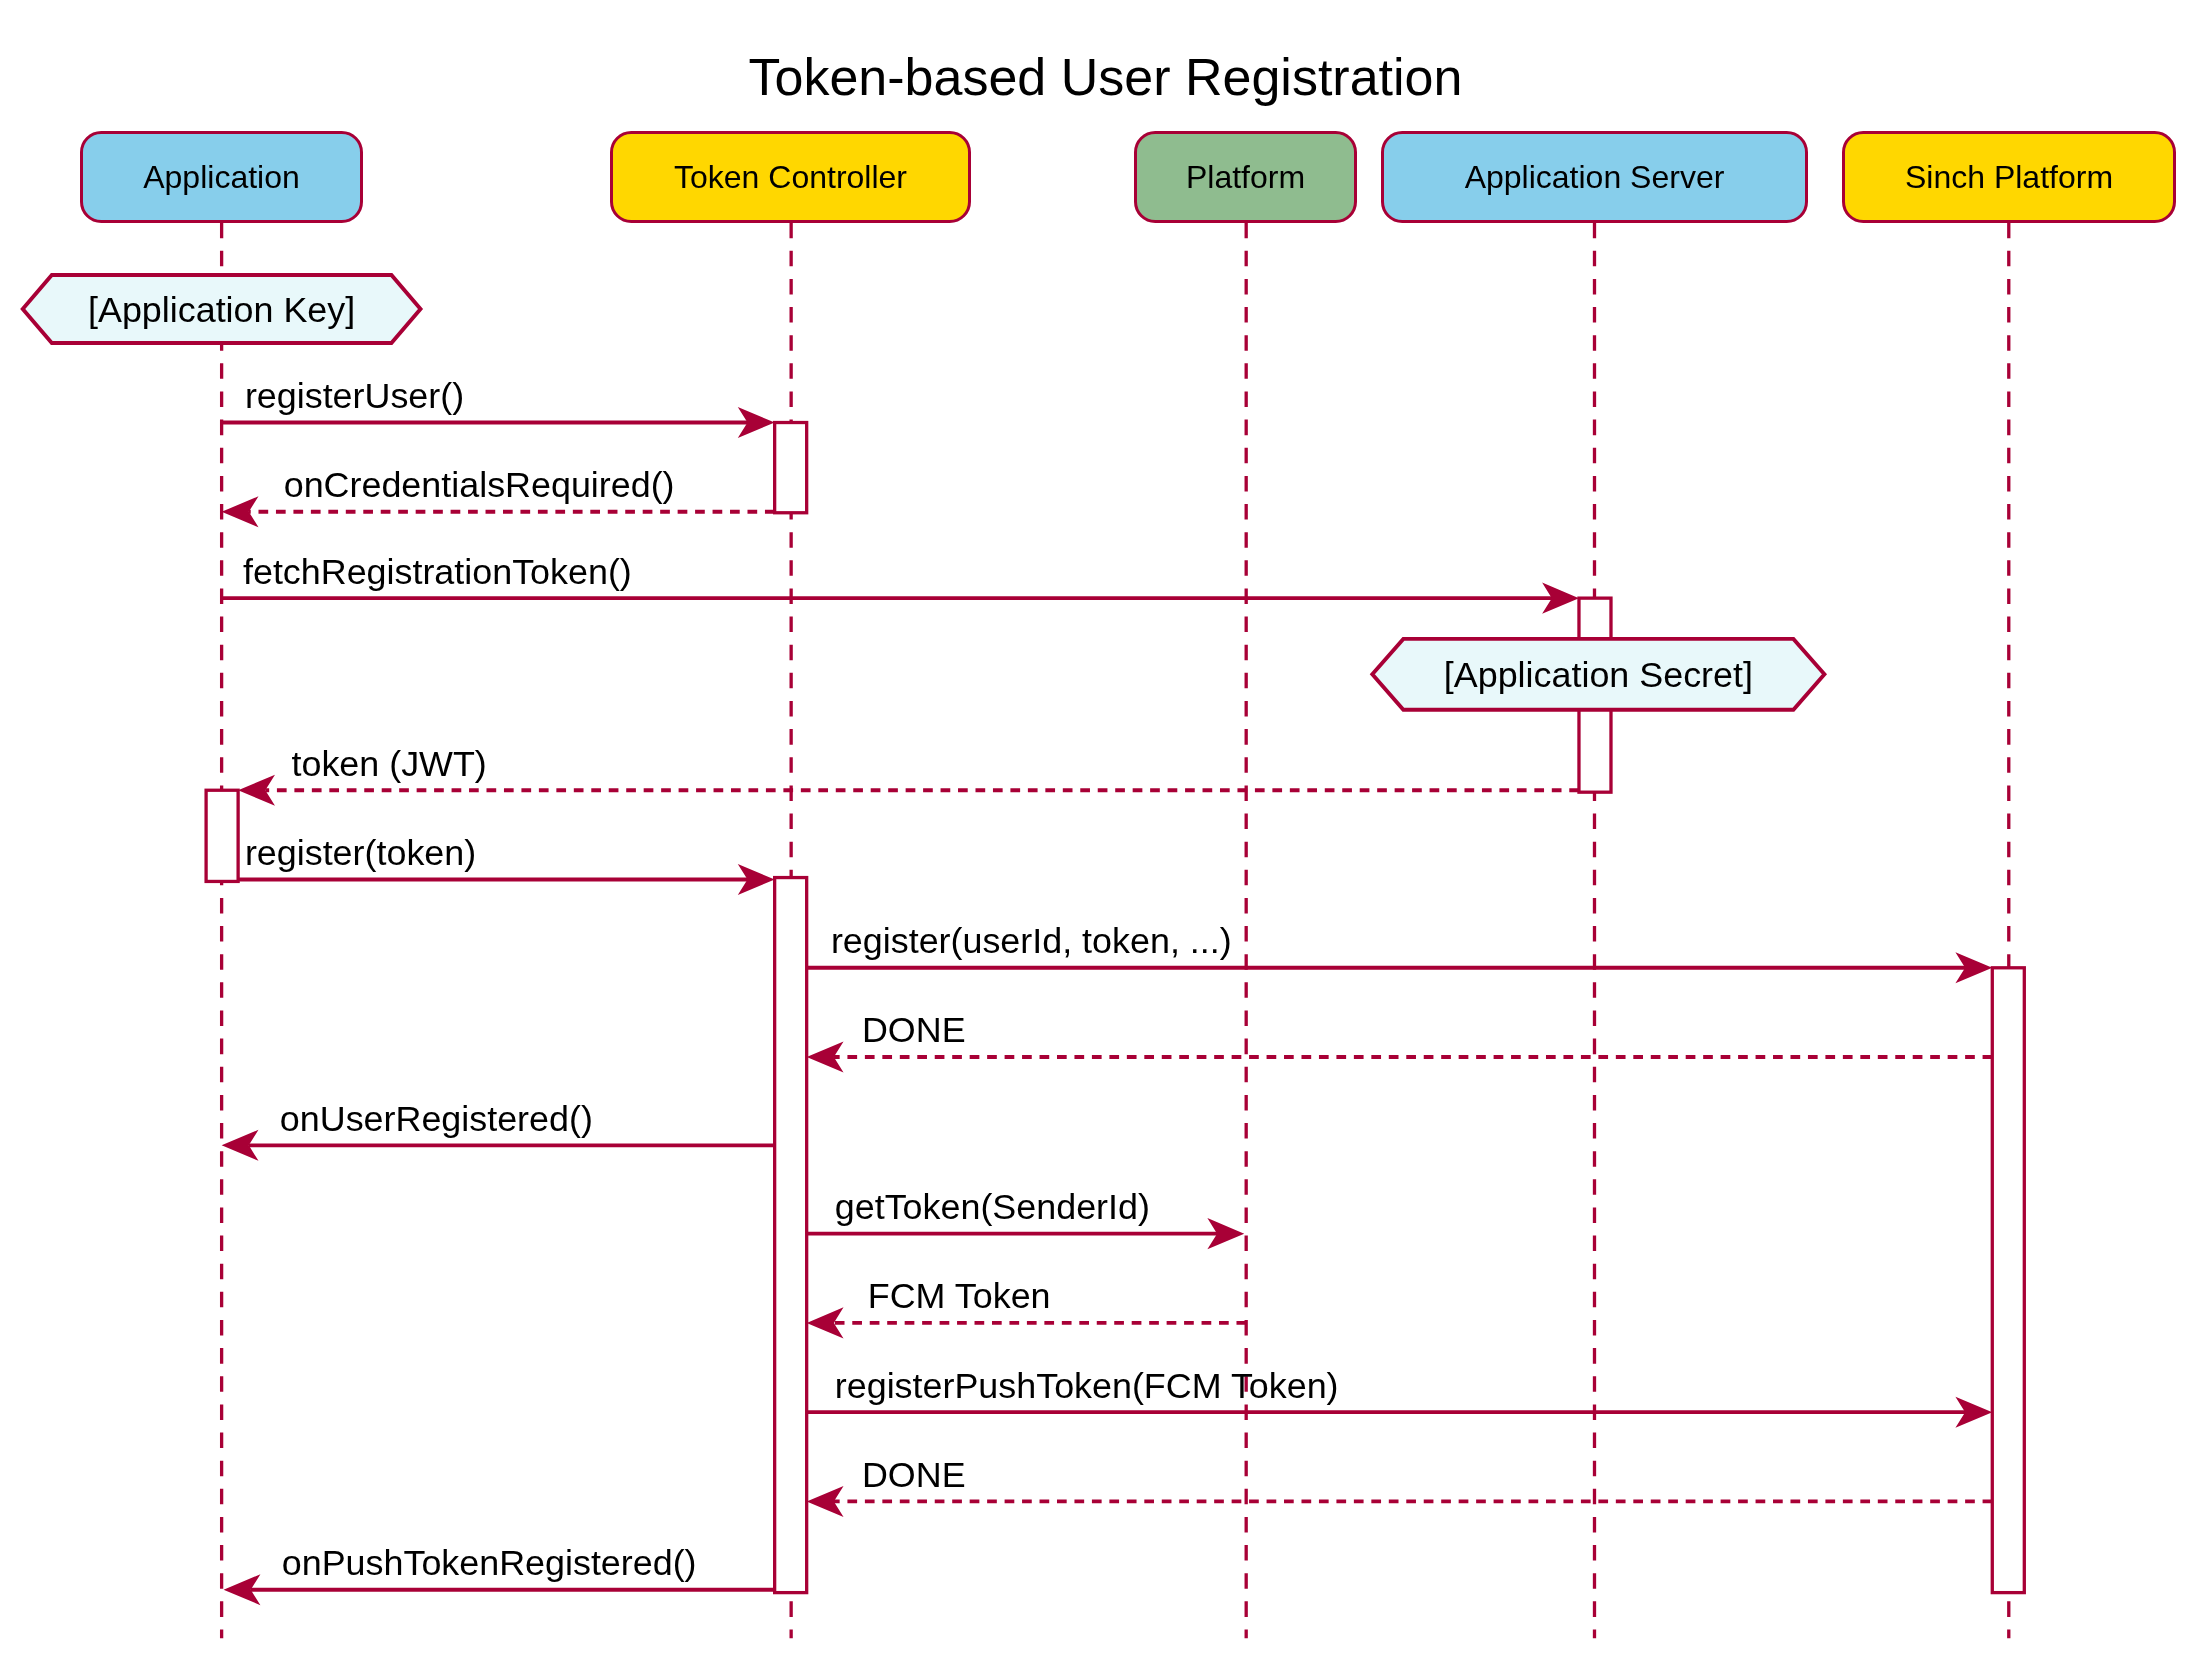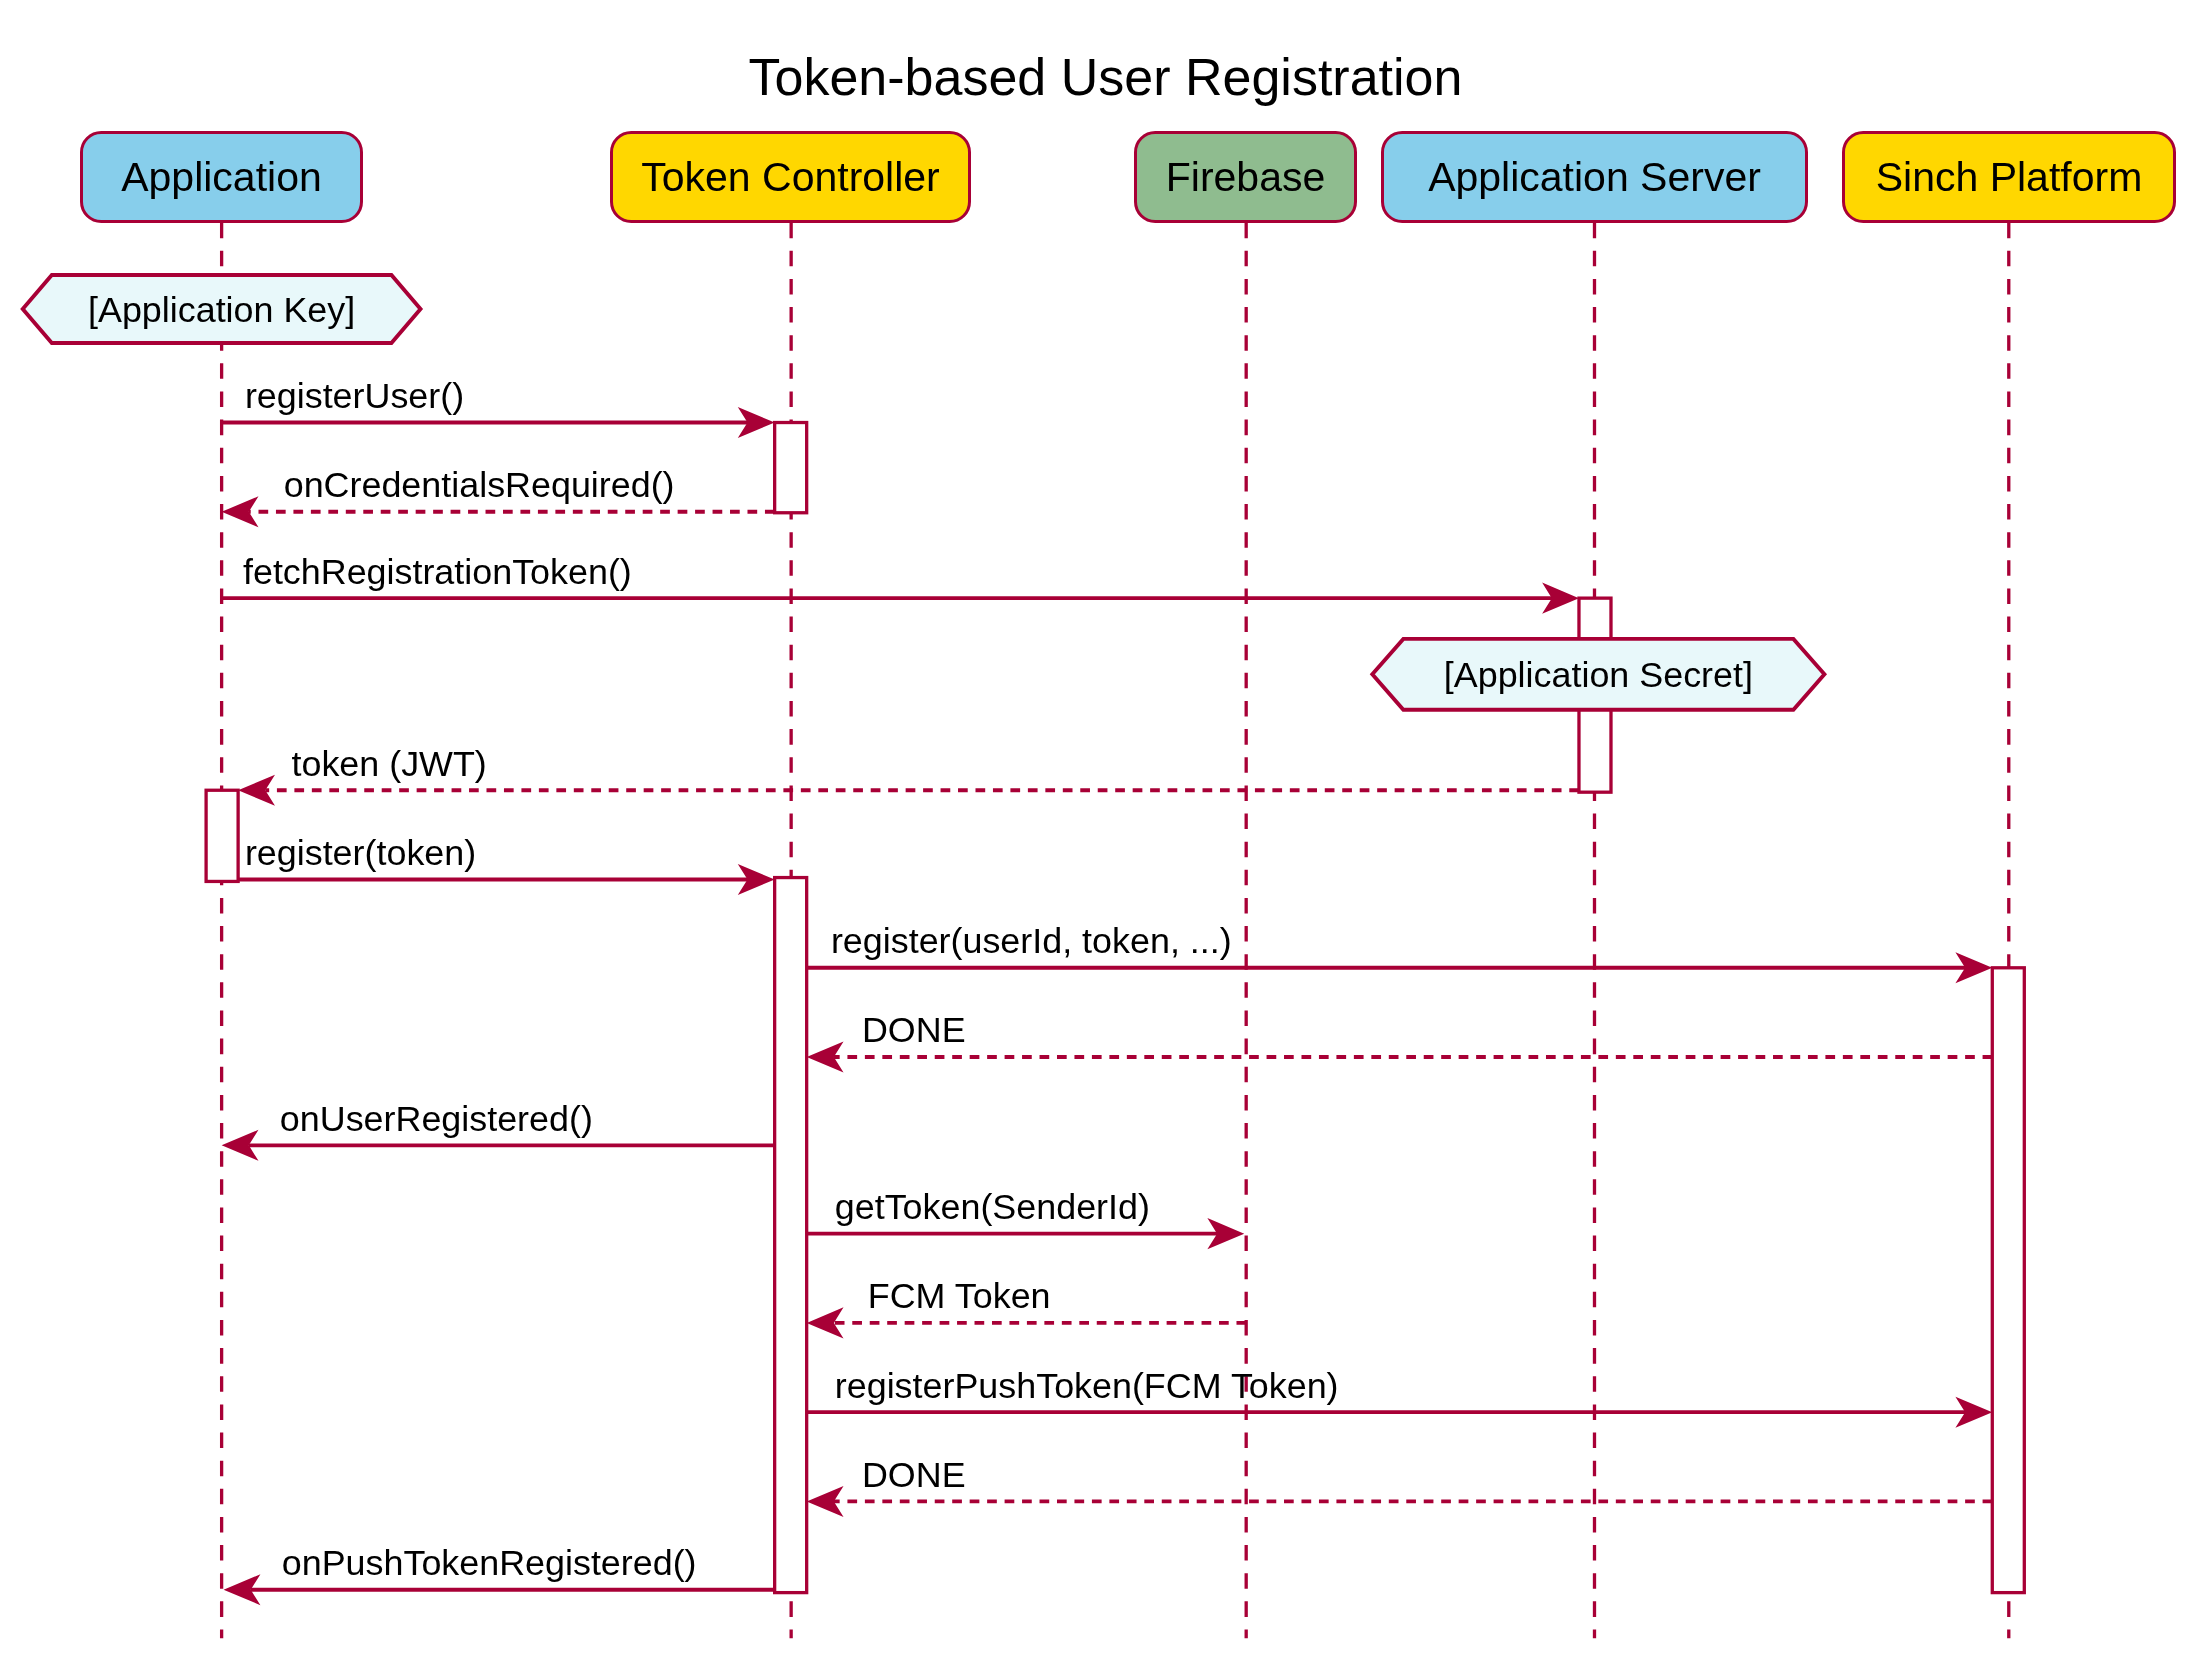--- a/index.html
+++ b/index.html
@@ -15,21 +15,21 @@
     position:absolute;top:33px;left:0;width:2211px;
     text-align:center;
     font-size:52px;line-height:1.1;color:#000000;
     letter-spacing:0px;
   }
   .pbox{
     position:absolute;top:115px;height:92px;
     box-sizing:border-box;
     border:3.9px solid #A80036;border-radius:21.3px;
     display:flex;align-items:center;justify-content:center;
-    font-size:41px;color:#000000;white-space:nowrap;
+    font-size:32px;color:#000000;white-space:nowrap;
   }
   .p-blue{background:#87CEEB;}
   .p-gold{background:#FFD700;}
   .p-green{background:#8FBC8F;}
   .pbox-application{left:80px;width:283px;}
   .pbox-user-controller{left:610px;width:361px;}
   .pbox-firebase{left:1134px;width:223px;}
   .pbox-application-server{left:1381px;width:427px;}
   .pbox-sinch-platform{left:1842px;width:334px;}
   svg.diagram{position:absolute;left:0;top:0;}
@@ -160,21 +160,21 @@
 
   </svg>
 
   <div class="pbox p-blue pbox-application">
     <span>Application</span>
   </div>
   <div class="pbox p-gold pbox-user-controller">
     <span>Token Controller</span>
   </div>
   <div class="pbox p-green pbox-firebase">
-    <span>Firebase</span>
+    <span>Platform</span>
   </div>
   <div class="pbox p-gold pbox-sinch-platform">
     <span>Sinch Platform</span>
   </div>
   <div class="pbox p-blue pbox-application-server">
     <span>Application Server</span>
   </div>
 
 </div>
 

